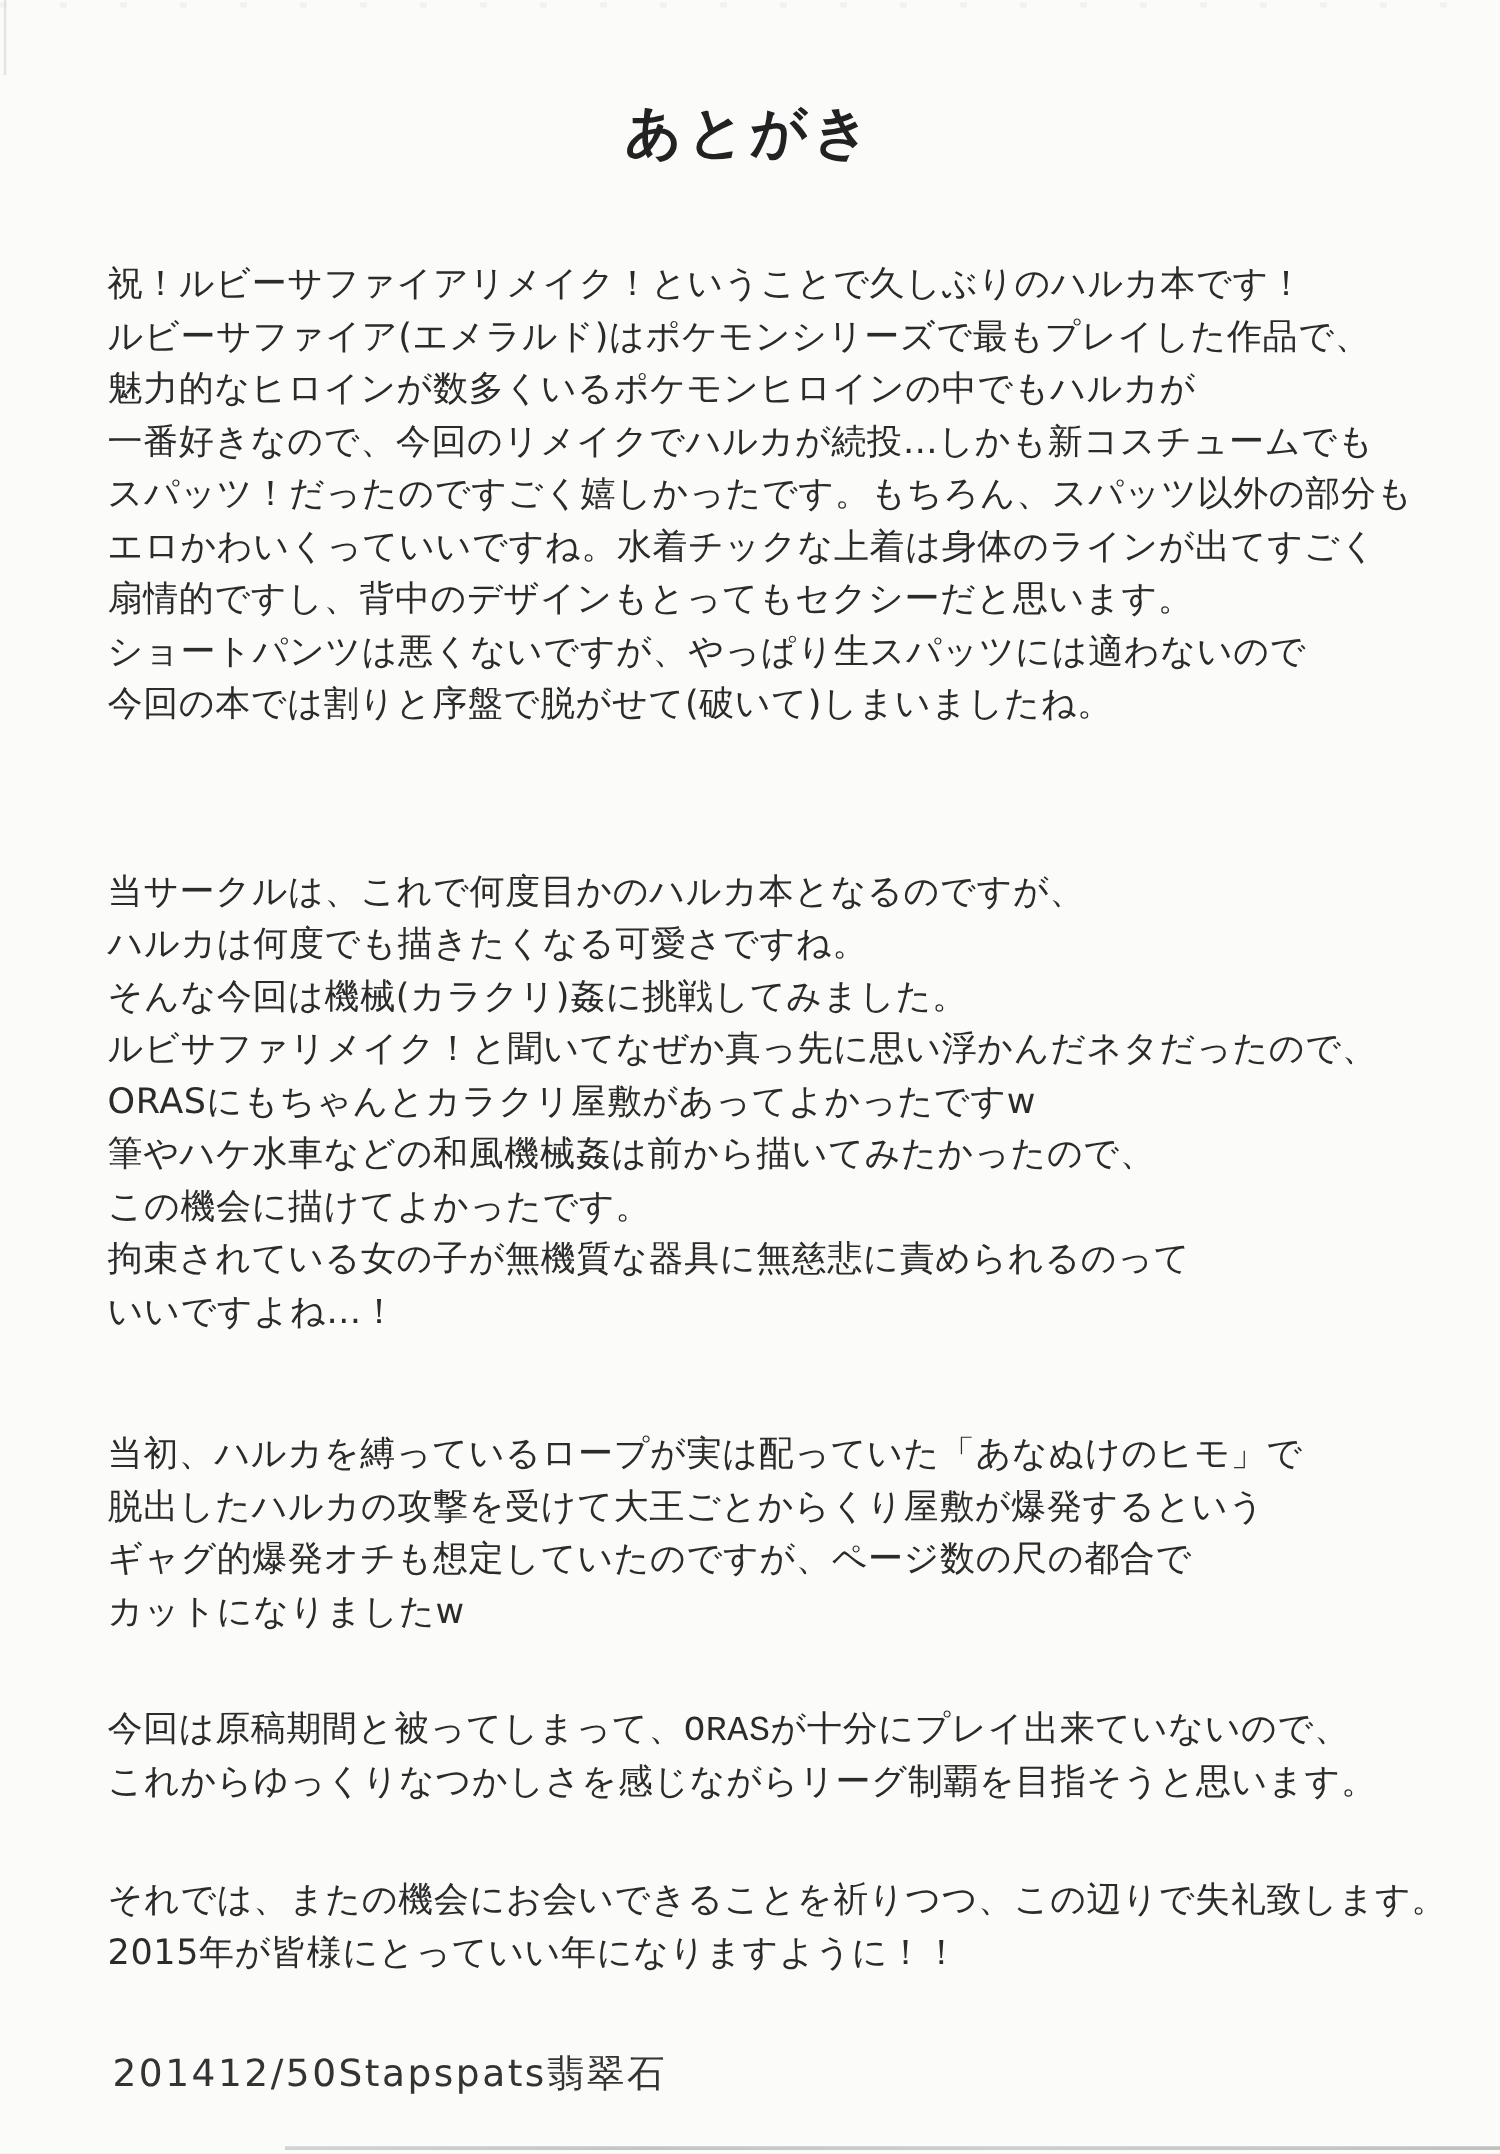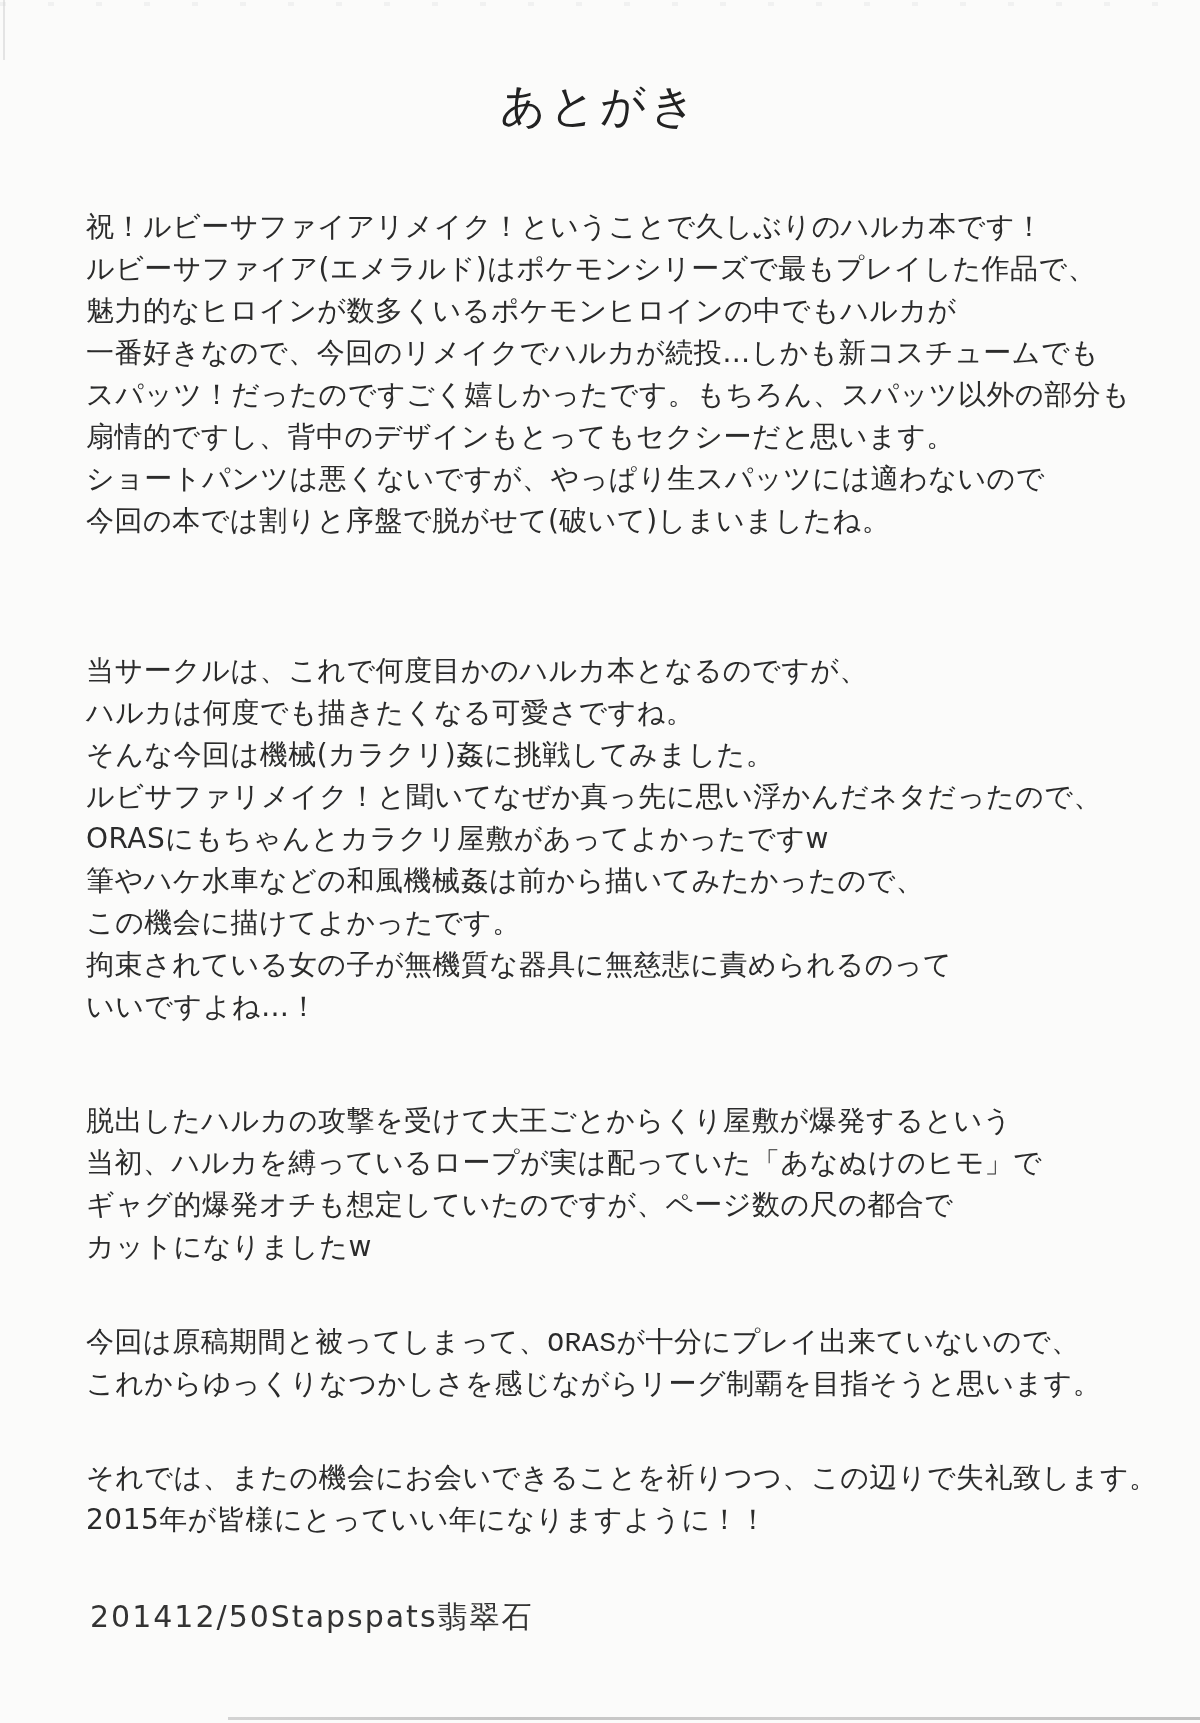--- a/index.html
+++ b/index.html
@@ -15,21 +15,21 @@
     background: #fbfbfa;
     overflow: hidden;
     font-family: "DejaVu Sans", sans-serif;
     color: #2b2b2b;
   }
   .page-title {
     margin-top: 76px;
     text-align: center;
     font-size: 45px;
     letter-spacing: 4px;
-    font-weight: 400;
+    font-weight: 700;
     color: #222;
   }
   .content {
     padding: 0 55px 0 86px;
   }
   .paragraph {
     margin: 0;
   }
   .p1 { margin-top: 70px; }
   .p2 { margin-top: 108px; }
@@ -92,40 +92,41 @@
   <h1 class="page-title">あとがき</h1>
 
   <div class="content">
 
     <div class="paragraph p1">
       <div class="line">祝！ルビーサファイアリメイク！ということで久しぶりのハルカ本です！</div>
       <div class="line">ルビーサファイア(エメラルド)はポケモンシリーズで最もプレイした作品で、</div>
       <div class="line">魅力的なヒロインが数多くいるポケモンヒロインの中でもハルカが</div>
       <div class="line">一番好きなので、今回のリメイクでハルカが続投…しかも新コスチュームでも</div>
       <div class="line">スパッツ！だったのですごく嬉しかったです。もちろん、スパッツ以外の部分も</div>
+      <div class="line">エロかわいくっていいですね。水着チックな上着は身体のラインが出てすごく</div>
       <div class="line">扇情的ですし、背中のデザインもとってもセクシーだと思います。</div>
       <div class="line">ショートパンツは悪くないですが、やっぱり生スパッツには適わないので</div>
       <div class="line">今回の本では割りと序盤で脱がせて(破いて)しまいましたね。</div>
     </div>
 
     <div class="paragraph p2">
       <div class="line">当サークルは、これで何度目かのハルカ本となるのですが、</div>
       <div class="line">ハルカは何度でも描きたくなる可愛さですね。</div>
       <div class="line">そんな今回は機械(カラクリ)姦に挑戦してみました。</div>
       <div class="line">ルビサファリメイク！と聞いてなぜか真っ先に思い浮かんだネタだったので、</div>
       <div class="line">ORASにもちゃんとカラクリ屋敷があってよかったですw</div>
       <div class="line">筆やハケ水車などの和風機械姦は前から描いてみたかったので、</div>
       <div class="line">この機会に描けてよかったです。</div>
       <div class="line">拘束されている女の子が無機質な器具に無慈悲に責められるのって</div>
       <div class="line">いいですよね…！</div>
     </div>
 
     <div class="paragraph p3">
+      <div class="line">当初、ハルカを縛っているロープが実は配っていた「あなぬけのヒモ」で</div>
       <div class="line">脱出したハルカの攻撃を受けて大王ごとからくり屋敷が爆発するという</div>
-      <div class="line">当初、ハルカを縛っているロープが実は配っていた「あなぬけのヒモ」で</div>
       <div class="line">ギャグ的爆発オチも想定していたのですが、ページ数の尺の都合で</div>
       <div class="line">カットになりましたw</div>
     </div>
 
     <div class="paragraph p4">
       <div class="line">今回は原稿期間と被ってしまって、ORASが十分にプレイ出来ていないので、</div>
       <div class="line">これからゆっくりなつかしさを感じながらリーグ制覇を目指そうと思います。</div>
     </div>
 
     <div class="paragraph p5">

